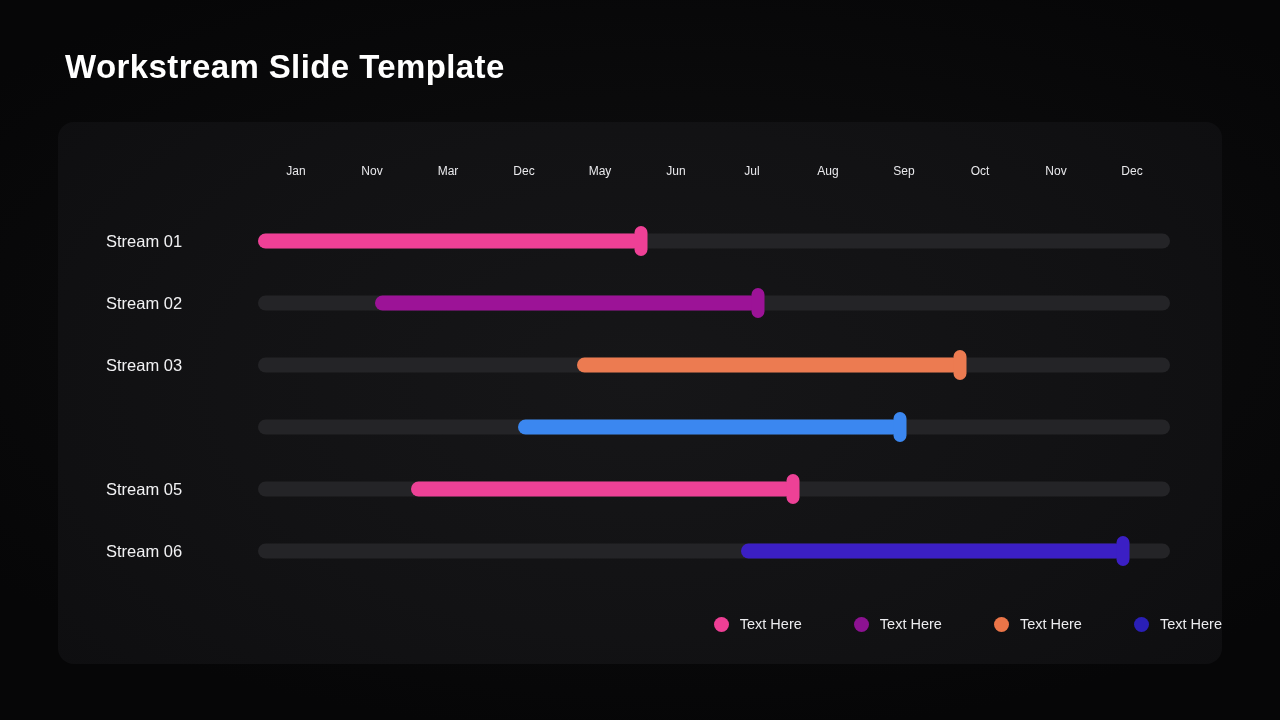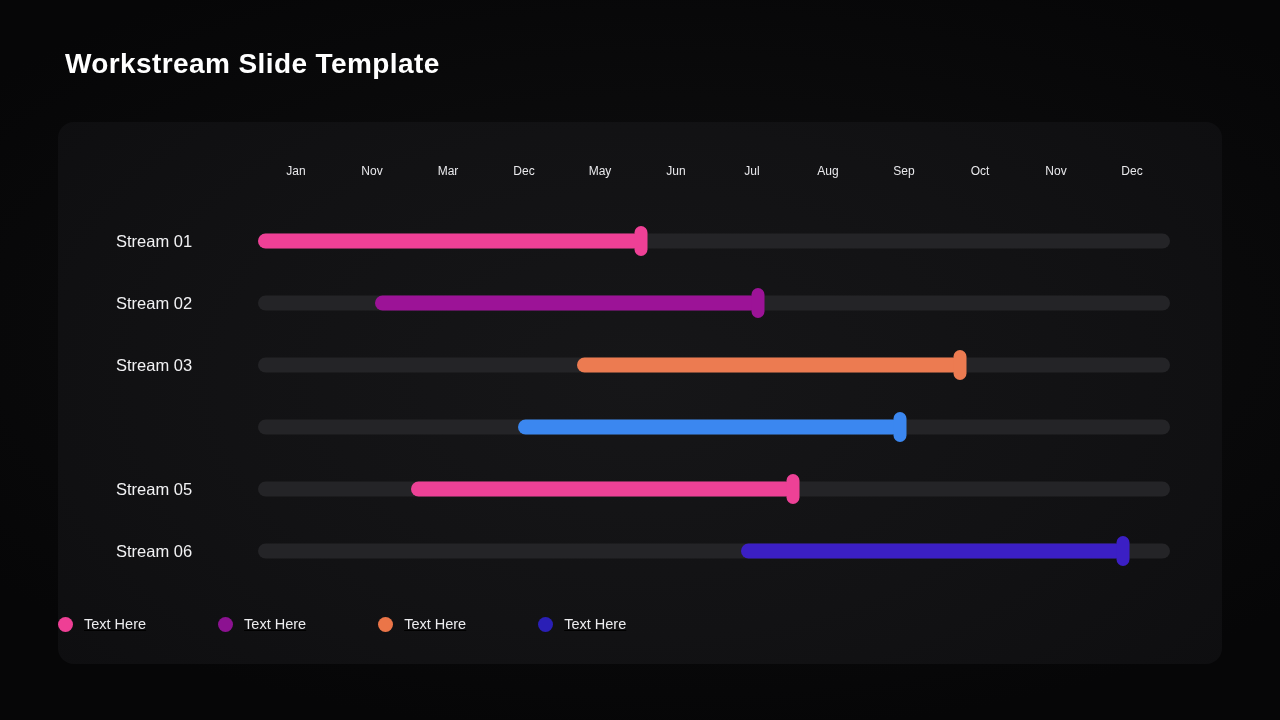--- a/index.html
+++ b/index.html
@@ -16,21 +16,21 @@
     width:1280px; height:720px;
     background:
       radial-gradient(1100px 520px at 52% 46%, #0e0e10 0%, #0a0a0b 45%, #060607 78%),
       #060607;
   }
 
   
   #title {
     position:absolute;
     left:65px; top:48px;
-    font-size:28px;
+    font-size:33px;
     font-weight:bold;
     letter-spacing:0.4px;
     color:#ffffff;
     white-space:nowrap;
     text-align:center;
   }
 
   
   #card {
     position:absolute;
@@ -68,21 +68,20 @@
     height:62px;
   }
   .row-label {
     position:absolute;
     left:48px; top:0;
     width:142px; height:62px;
     line-height:62px;
     font-size:16.5px;
     color:#f2f2f4;
     white-space:nowrap;
-    margin-left:10px;
   }
   .track-wrap {
     position:absolute;
     left:200px; top:0;
     width:912px; height:62px;
   }
   .track {
     position:absolute;
     left:0; top:50%;
     transform:translateY(-50%);
@@ -104,24 +103,23 @@
     width:13px; height:30px;
     border-radius:7px;
   }
 
   
   #legend {
     position:absolute;
     left:0; bottom:32px;
     width:1164px;
     display:flex;
-    justify-content:flex-start;
+    justify-content:flex-end;
     align-items:center;
-    gap:72px;
-    text-decoration:underline;
+    gap:52px;
   }
   .legend-item {
     display:flex;
     align-items:center;
     gap:11px;
   }
   .legend-dot {
     width:15px; height:15px;
     border-radius:50%;
     flex:0 0 auto;

